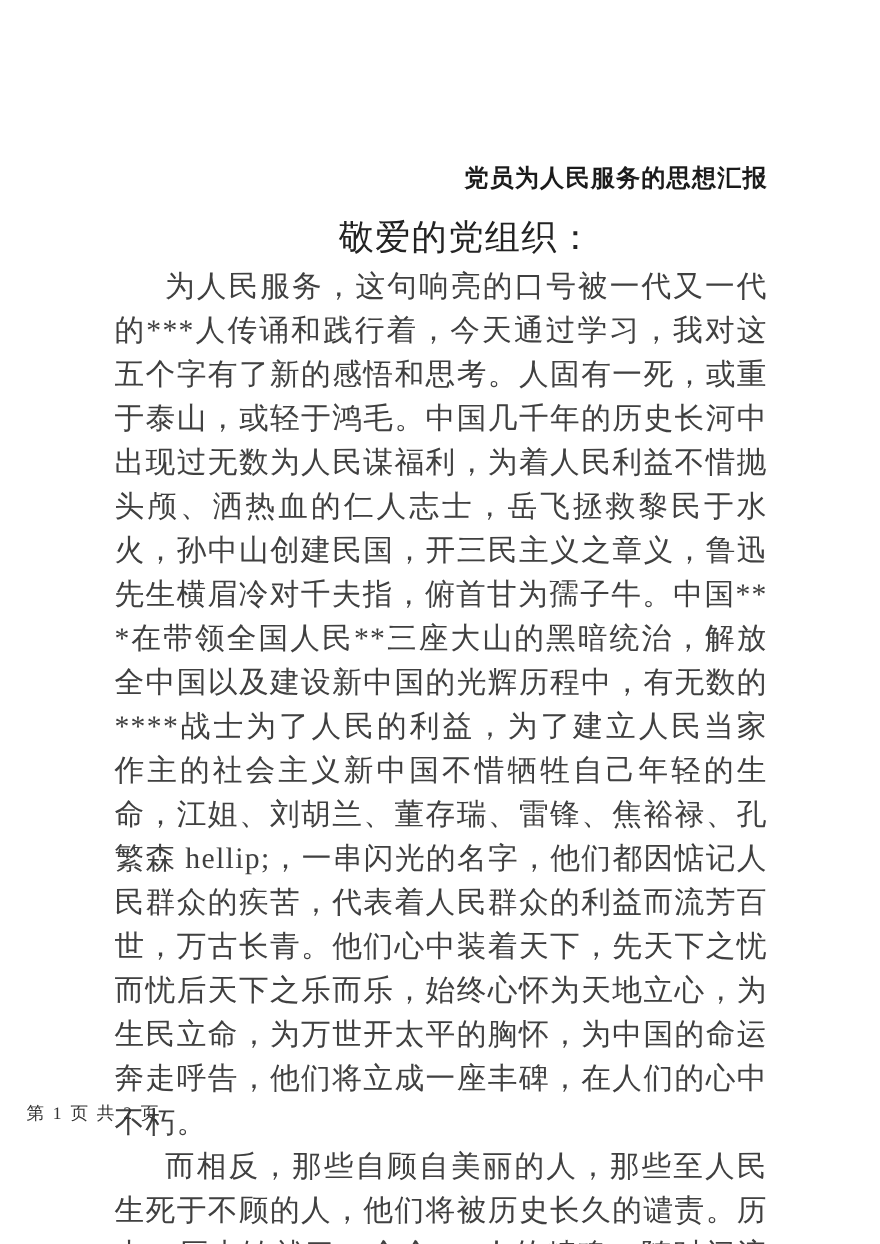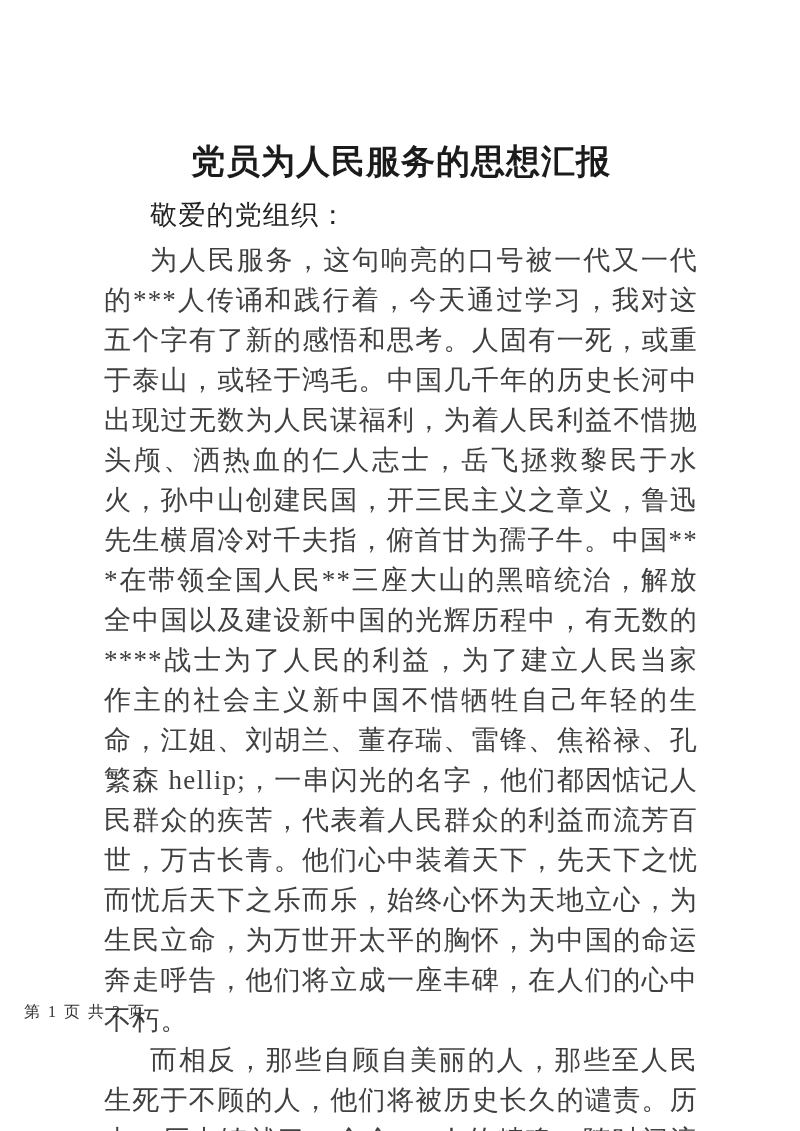--- a/index.html
+++ b/index.html
@@ -13,34 +13,35 @@
     height: 1131px;
     background: #ffffff;
     box-sizing: border-box;
     padding: 143px 102px 0 104px;
     font-family: "Liberation Serif", "DejaVu Serif", serif;
     color: #232323;
     overflow: hidden;
   }
   .doc-title {
     margin: 0 0 14px 0;
-    font-size: 34px;
+    font-size: 22px;
     line-height: 38px;
     font-weight: 700;
     letter-spacing: 1px;
-    text-align: center;
+    text-align: right;
     color: #1b1b1b;
   }
   .salutation {
     margin: 0 0 5px 0;
-    font-size: 27px;
+    font-size: 32px;
     line-height: 40px;
     letter-spacing: 1.2px;
     text-indent: 46px;
     color: #232323;
+    text-align: center;
   }
   .body-para {
     margin: 0;
     font-size: 27px;
     line-height: 40px;
     letter-spacing: 1.2px;
     text-indent: 46px;
     text-align: justify;
     text-justify: inter-character;
     word-break: break-all;

